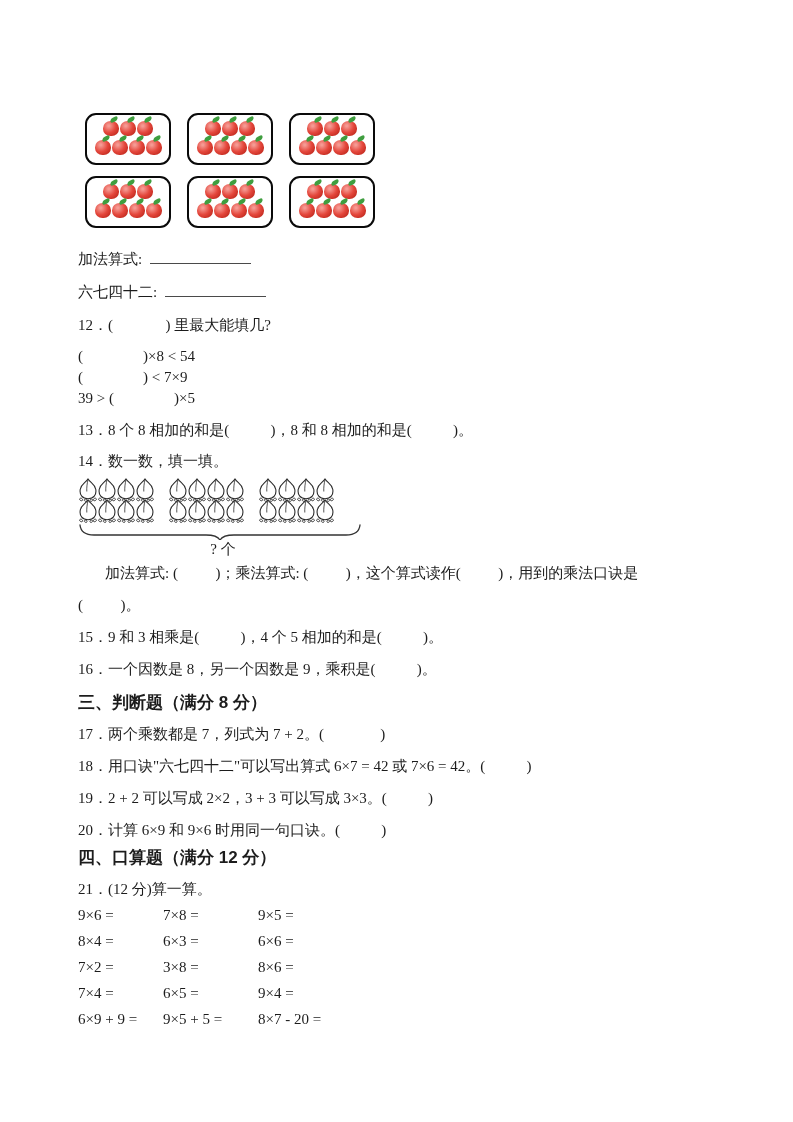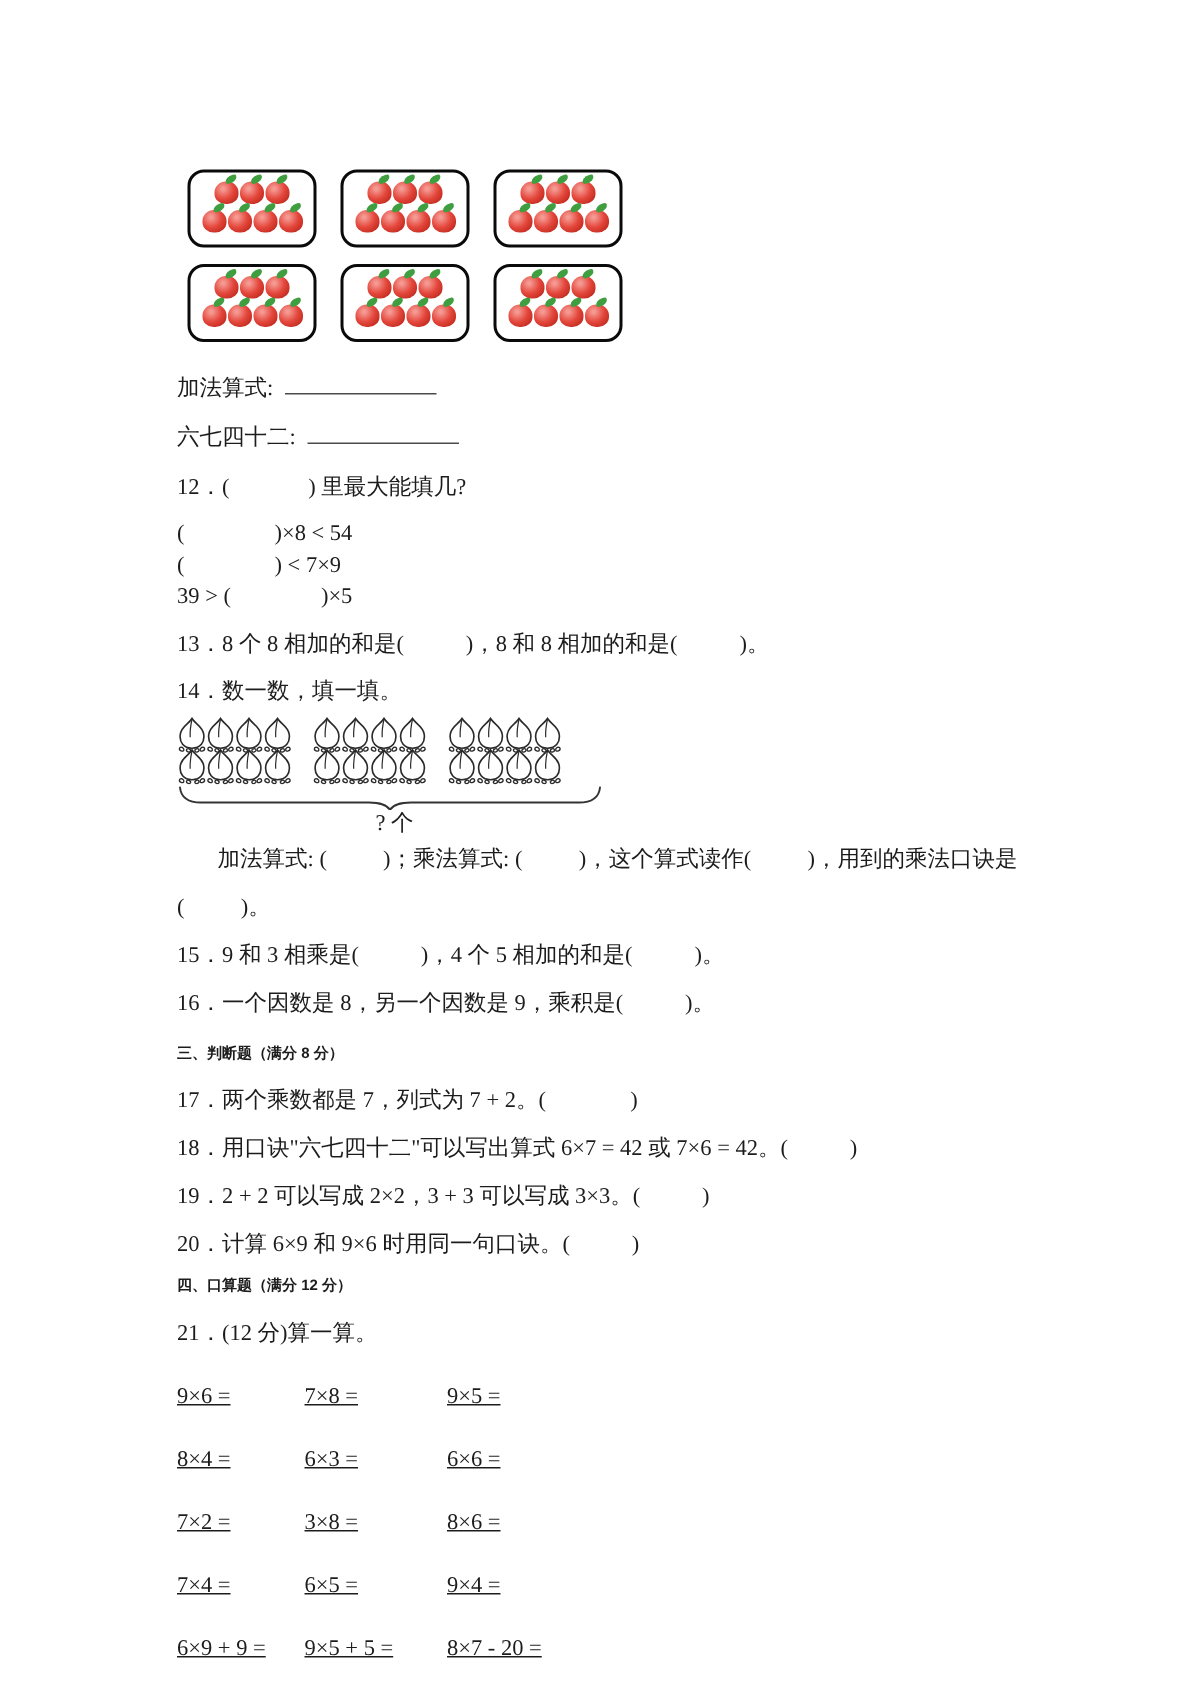--- a/index.html
+++ b/index.html
@@ -4,25 +4,25 @@
 <style>
   html,body{margin:0;padding:0;background:#fff;}
   .page{
     position:relative;
     width:793px;height:1122px;
     background:#ffffff;
     overflow:hidden;
     font-family:"Liberation Serif","DejaVu Serif",serif;
     font-size:15px;color:#1c1c1c;
   }
-  .content{padding:113px 70px 0 118px;}
+  .content{padding:113px 70px 0 78px;}
   .line{white-space:pre-wrap;line-height:21px;}
   .section-title{
     font-family:"Liberation Sans","DejaVu Sans",sans-serif;
-    font-weight:bold;font-size:10px;line-height:21px;white-space:pre-wrap;
+    font-weight:bold;font-size:17px;line-height:21px;white-space:pre-wrap;
   }
   .uline{
     display:inline-block;width:101px;height:1px;
     border-bottom:1px solid #4a4a4a;margin-left:8px;vertical-align:baseline;
   }
   
   .apple-figure{
     margin-left:7px;width:290px;
     display:grid;grid-template-columns:repeat(3,86px);
     column-gap:16px;row-gap:11px;
@@ -54,21 +54,21 @@
   .brace-wrap{margin-top:1px;line-height:0;}
   .brace-label{
     text-align:center;line-height:18px;font-size:15px;white-space:pre-wrap;
   }
   
   .q12-row{display:flex;line-height:21px;margin-top:10px;flex-direction:column;}
   .q12-row .c0{width:159px;white-space:pre-wrap;}
   .q12-row .c1{width:160px;white-space:pre-wrap;}
   .q12-row .c2{white-space:pre-wrap;}
   
-  .oral-row{display:flex;line-height:21px;margin-top:21px;text-decoration:underline;}
+  .oral-row{display:flex;line-height:21px;margin-top:5px;}
   .oral-row .c0{width:85px;white-space:pre-wrap;}
   .oral-row .c1{width:95px;white-space:pre-wrap;}
   .oral-row .c2{white-space:pre-wrap;}
   
   .mt21{margin-top:21px;} .mt12{margin-top:12px;} .mt11{margin-top:11px;}
   .mt10{margin-top:10px;} .mt6{margin-top:6px;} .mt5{margin-top:5px;margin-left:27px;}
 </style>
 </head>
 <body>
 

